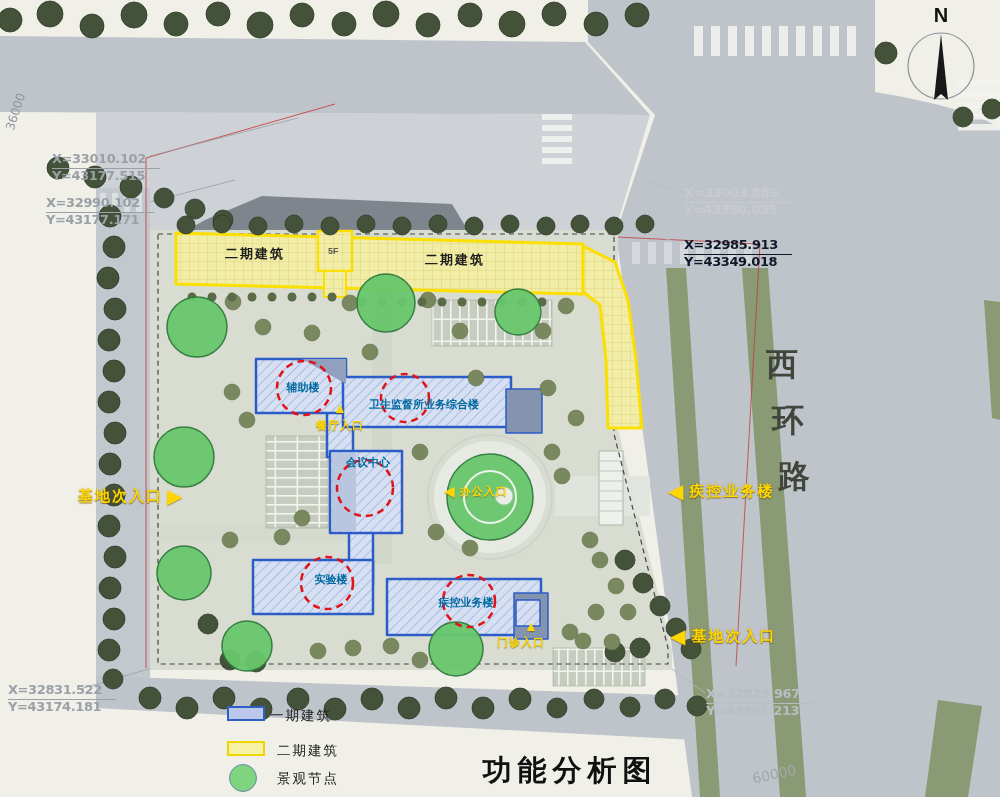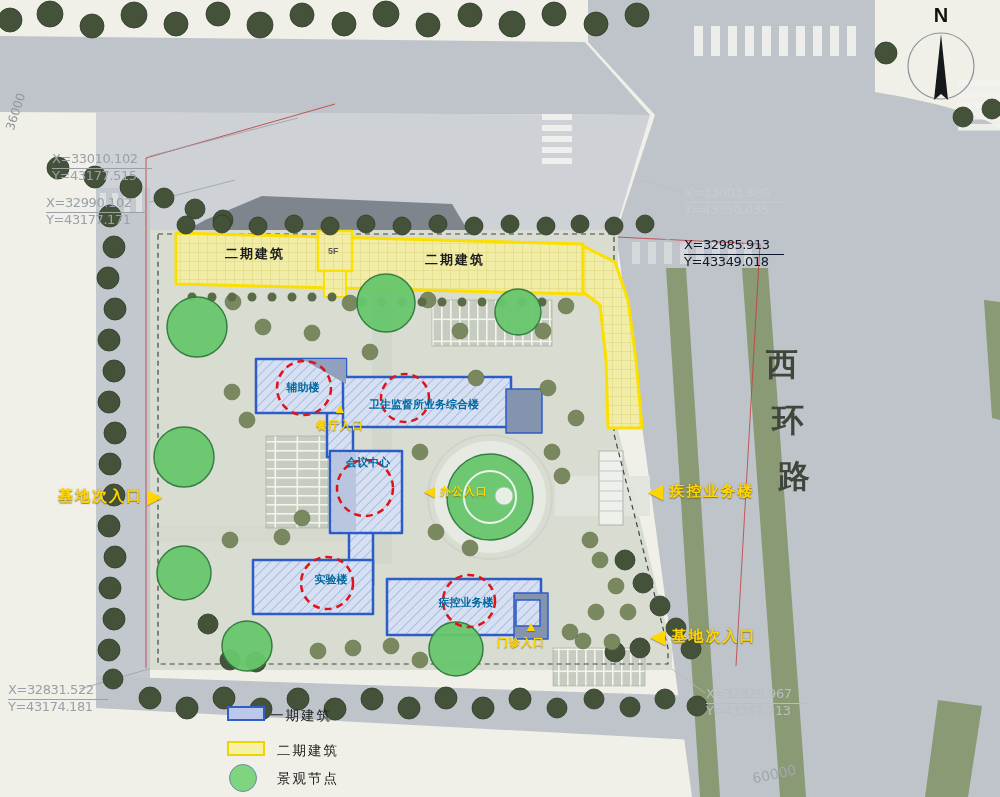--- a/index.html
+++ b/index.html
@@ -1,30 +1,30 @@
 <!DOCTYPE html>
 <html><head>
 <meta charset="utf-8">
 <style>
   html,body{margin:0;padding:0;background:#e8e8e0;}
   #canvas{position:relative;width:1000px;height:797px;overflow:hidden;background:#f0f0e8;
           font-family:"Liberation Sans","DejaVu Sans",sans-serif;}
   #canvas svg{position:absolute;left:0;top:0;}
   .lbl{position:absolute;white-space:nowrap;line-height:1.15;}
-  .coord{font-family:"DejaVu Sans","Liberation Sans",sans-serif;font-size:13px;letter-spacing:-0.4px;}
+  .coord{font-family:"DejaVu Sans","Liberation Sans",sans-serif;font-size:13px;letter-spacing:-0.4px;font-weight:bold;}
   .coord .x{border-bottom:1px solid currentColor;padding:0 14px 1px 0;}
   .bldg{font-size:11px;font-weight:bold;color:#0369a1;transform:translateX(-50%);}
   .p2lbl{font-size:13px;font-weight:bold;color:#1c1c1c;transform:translateX(-50%);letter-spacing:2px;}
   .ent-big{font-size:15px;font-weight:bold;color:#ffd600;letter-spacing:2px;
            text-shadow:0 1px 1px rgba(90,70,0,.6),0 0 2px rgba(90,70,0,.35);}
   .ent-sm{font-size:11px;font-weight:bold;color:#ffd600;letter-spacing:1px;
           text-shadow:0 1px 1px rgba(90,70,0,.55);}
   .arrow{color:#ffd600;text-shadow:0 1px 1px rgba(90,70,0,.5);font-size:20px;line-height:1;}
   .arrow.sm{font-size:14px;}
-  .row{display:flex;align-items:center;gap:4px;}
+  .row{display:flex;align-items:center;gap:4px;margin-left:20px;}
   .title{font-size:29px;font-weight:bold;color:#101010;letter-spacing:6px;transform:translateX(-50%);}
   .roadchar{font-size:32px;font-weight:600;color:#41463d;}
   .north{font-size:20px;font-weight:bold;color:#111;transform:translateX(-50%);}
   .dim{font-family:"DejaVu Sans",sans-serif;color:#8f949b;}
   .legend-label{font-size:13.5px;color:#1a1a1a;letter-spacing:2px;}
   .sw{position:absolute;box-sizing:border-box;}
   .sw-p1{width:38px;height:15px;background:#bcc8ea;border:2.5px solid #2e5fc4;}
   .sw-p2{width:38px;height:15px;background:#f6f1a4;border:2.5px solid #eed400;}
   .sw-node{width:28px;height:28px;border-radius:50%;background:#7fd480;border:1.5px solid #6c86a8;}
   .fivef{font-size:9px;color:#5c5c50;font-weight:bold;}
@@ -411,14 +411,15 @@
 
 <div>
   <div class="sw sw-p1" style="left:227px;top:706px"></div>
   <div class="lbl legend-label" style="left:270px;top:708px">一期建筑</div>
   <div class="sw sw-p2" style="left:227px;top:741px"></div>
   <div class="lbl legend-label" style="left:277px;top:743px">二期建筑</div>
   <div class="sw sw-node" style="left:229px;top:764px"></div>
   <div class="lbl legend-label" style="left:277px;top:771px">景观节点</div>
 </div>
 
+<div class="lbl title" style="left:570px;top:754px">功能分析图</div>
 
 </div>
 
 </body></html>

